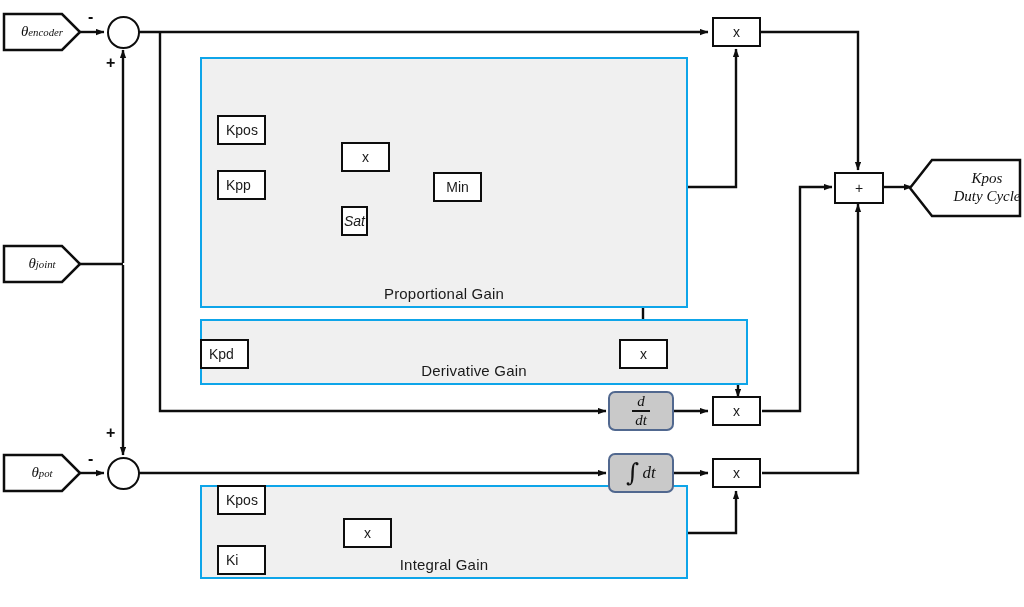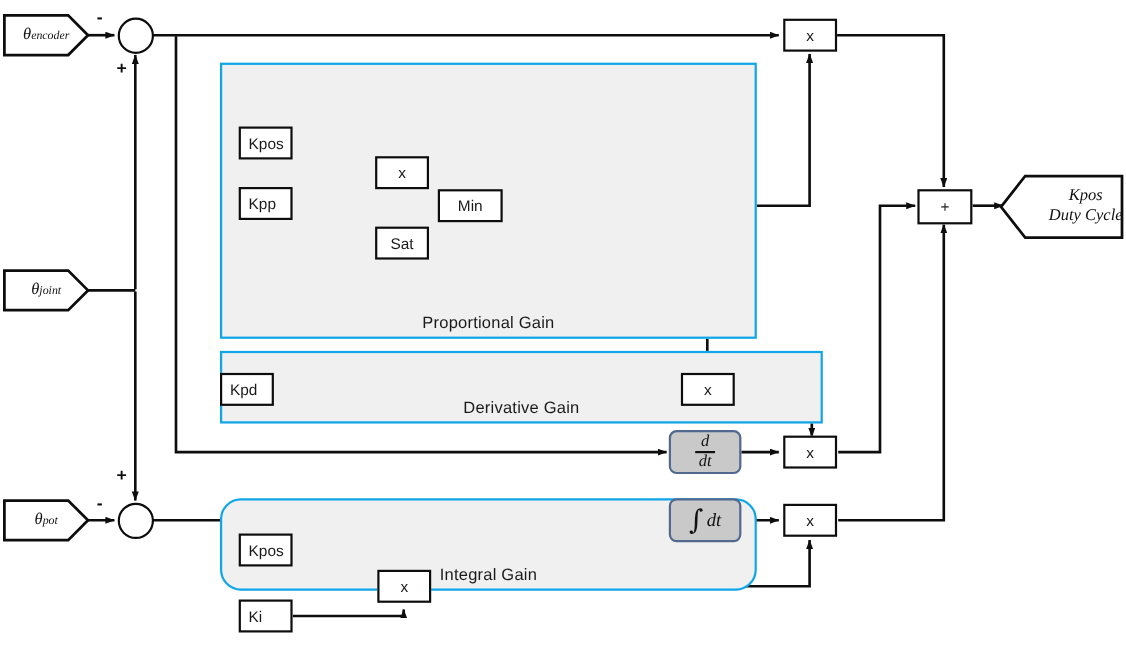--- a/index.html
+++ b/index.html
@@ -245,30 +245,30 @@
   <div class="sumj" style="left:107px; top:457px; width:33px; height:33px;"></div>
   <div class="sign" style="left:88px; top:450px;">-</div>
   <div class="sign" style="left:106px; top:424px;">+</div>
 
   <div class="grp" style="left:200px; top:57px; width:488px; height:251px;">
     <div class="grp-label">Proportional Gain</div>
   </div>
   <div class="blk left-text" style="left:217px; top:115px; width:49px; height:30px;">Kpos</div>
   <div class="blk left-text" style="left:217px; top:170px; width:49px; height:30px;">Kpp</div>
   <div class="blk" style="left:341px; top:142px; width:49px; height:30px;">x</div>
-  <div class="blk" style="left:341px; top:206px; width:49px; height:30px;">Sat</div>
-  <div class="blk" style="left:398px; top:172px; width:59px; height:30px;">Min</div>
+  <div class="blk" style="left:341px; top:206px; width:27px; height:30px;font-style:italic;">Sat</div>
+  <div class="blk" style="left:433px; top:172px; width:49px; height:30px;">Min</div>
 
   <div class="grp" style="left:200px; top:319px; width:548px; height:66px;">
     <div class="grp-label">Derivative Gain</div>
   </div>
   <div class="blk left-text" style="left:200px; top:339px; width:49px; height:30px;">Kpd</div>
   <div class="blk" style="left:619px; top:339px; width:49px; height:30px;">x</div>
 
-  <div class="grp" style="left:200px; top:453px; width:488px; height:84px;border-radius:19px;">
+  <div class="grp" style="left:200px; top:485px; width:488px; height:94px;">
     <div class="grp-label">Integral Gain</div>
   </div>
   <div class="blk left-text" style="left:217px; top:485px; width:49px; height:30px;">Kpos</div>
   <div class="blk left-text" style="left:217px; top:545px; width:49px; height:30px;">Ki</div>
   <div class="blk" style="left:343px; top:518px; width:49px; height:30px;">x</div>
 
   <div class="mathblk" style="left:608px; top:391px; width:66px; height:40px;">
     <span class="frac">
       <span class="num">d</span>
       <span class="bar"></span>

